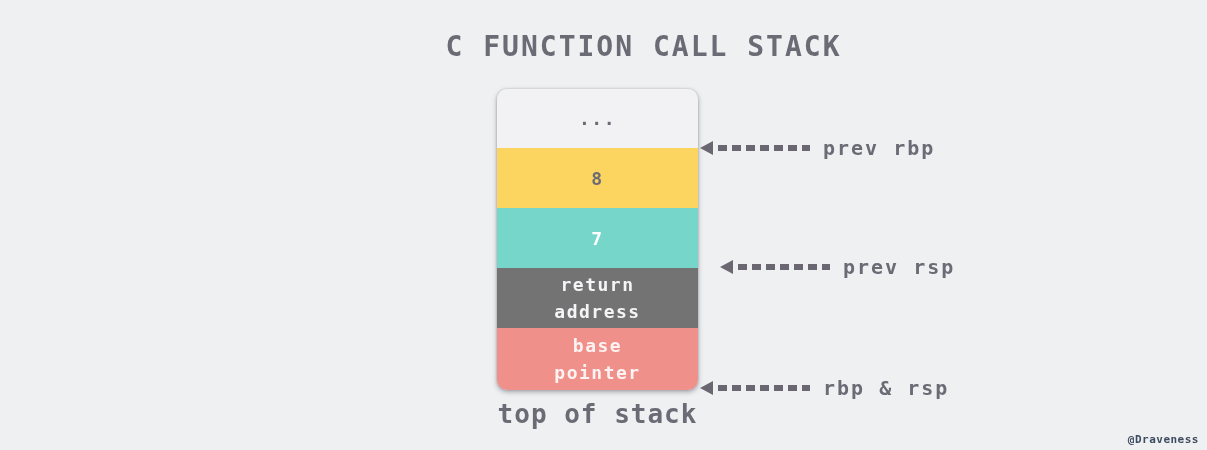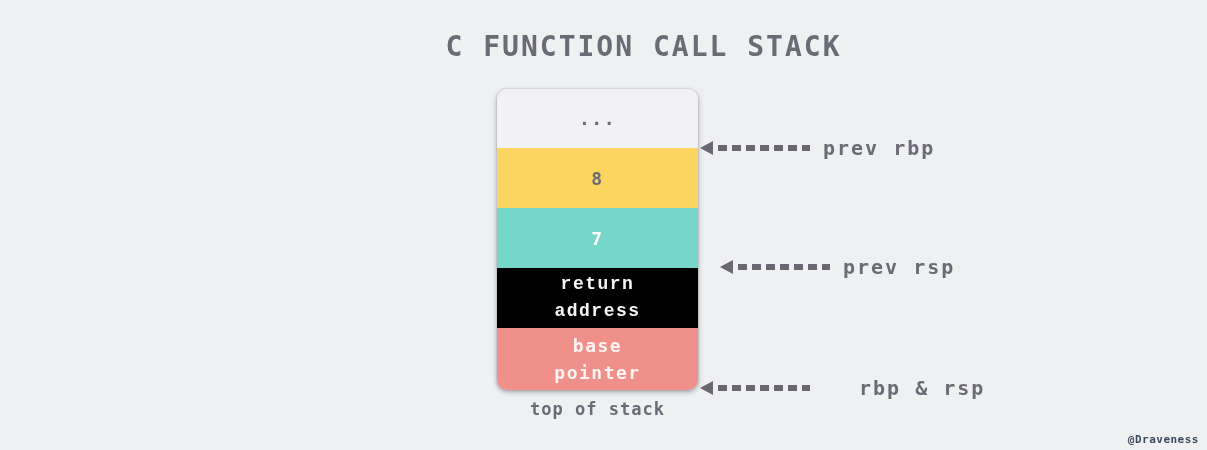--- a/index.html
+++ b/index.html
@@ -48,35 +48,35 @@
   .cell-1 { height: 60px; }
   .cell-2 { height: 60px; }
   .cell-3 { height: 60px; }
   .cell-4 { height: 62px; }
   .stack-caption {
     position: absolute;
     left: 497px;
     top: 399px;
     width: 201px;
     text-align: center;
-    font-size: 17px;
+    font-size: 26px;
     font-weight: bold;
     letter-spacing: 1px;
     color: #6b6b76;
   }
   .annot {
     position: absolute;
     left: 700px;
     display: flex;
     align-items: center;
     transform: translateY(-50%);
   }
   .annot-1 { top: 148px; text-align: center; }
   .annot-2 { top: 267px; padding-left: 20px; }
-  .annot-3 { top: 388px; gap: 36px; }
+  .annot-3 { top: 388px; }
   .arrow {
     display: flex;
     align-items: center;
   }
   .arrow-head {
     width: 0;
     height: 0;
     border-top: 7px solid transparent;
     border-bottom: 7px solid transparent;
     border-right: 13px solid #6a6772;
@@ -110,21 +110,21 @@
 <body>
 
 <div class="canvas">
 
   <div class="title">C FUNCTION CALL STACK</div>
 
   <div class="stack">
     <div class="cell cell-0" style="background-color: rgb(242, 242, 244); color: rgb(107, 107, 118);">...</div>
     <div class="cell cell-1" style="background-color: rgb(251, 213, 95); color: rgb(107, 107, 118);">8</div>
     <div class="cell cell-2" style="background-color: rgb(118, 214, 201); color: rgb(255, 255, 255);">7</div>
-    <div class="cell cell-3" style="background-color: #000000; color: rgb(245, 245, 247); font-family: Liberation Mono, monospace;">return
+    <div class="cell cell-3" style="background-color: #737373; color: rgb(245, 245, 247);">return
 address</div>
     <div class="cell cell-4" style="background-color: rgb(239, 144, 139); color: rgb(253, 243, 242);">base
 pointer</div>
   </div>
 
   <div class="stack-caption">top of stack</div>
 
   <div class="annot annot-1">
     <div class="arrow">
       <div class="arrow-head"></div>

